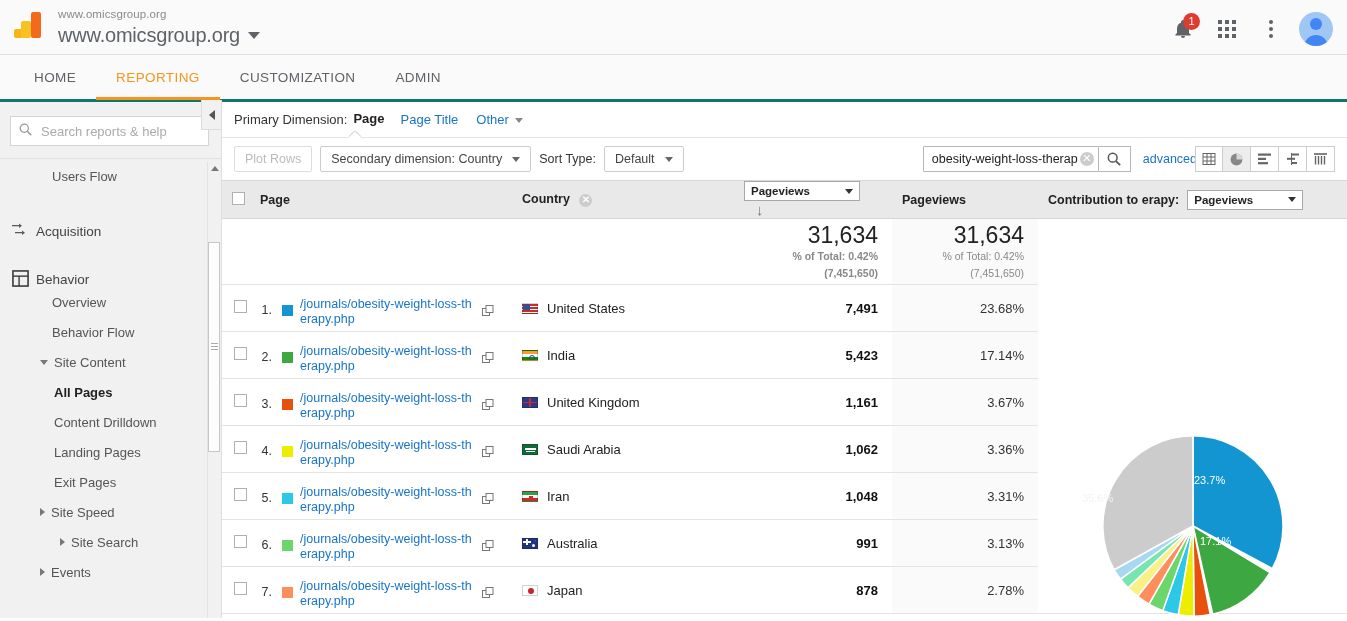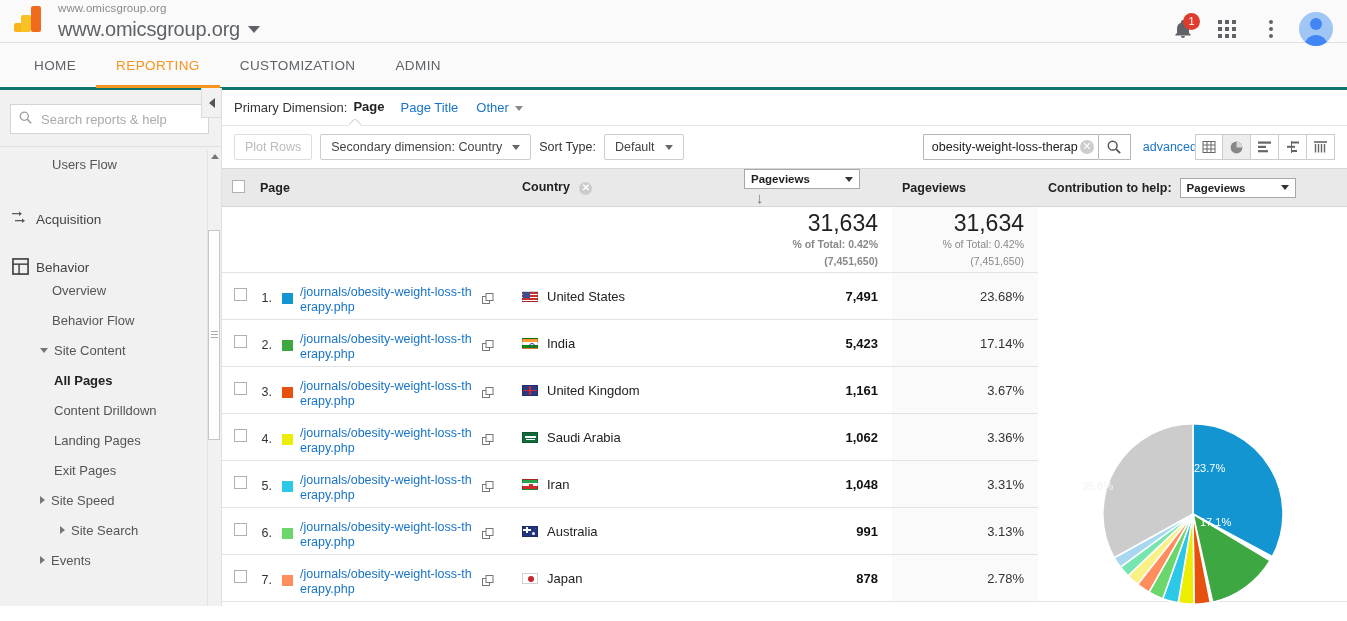--- a/index.html
+++ b/index.html
@@ -10,21 +10,21 @@
     background: #fff;
     font-family: "Liberation Sans", sans-serif;
     font-size: 13px;
     color: #333;
     -webkit-font-smoothing: antialiased;
   }
   .app { position: relative; width: 1347px; height: 621px; }
 
   
   .topbar {
-    height: 43px; width: 100%;
+    height: 55px; width: 100%;
     background: #fafafa;
     border-bottom: 1px solid #e0e0e0;
     display: flex; align-items: center;
     position: relative;
   }
   .ga-logo { margin-left: 12px; width: 34px; height: 34px; position: relative; flex: 0 0 auto; }
   .ga-logo .bar { position: absolute; bottom: 6px; border-radius: 2px; }
   .ga-logo .b1 { left: 2px;  width: 9px;  height: 9px;  background: #f9b418; }
   .ga-logo .b2 { left: 9px;  width: 10px; height: 17px; background: #f9c224; border-radius: 2px 2px 2px 2px; }
   .ga-logo .b3 { left: 19px; width: 10px; height: 26px; background: #f26b1d; }
@@ -528,21 +528,21 @@
                 <span>Pageviews</span>
                 <span class="caret2"></span>
               </span>
               <span class="sort-arrow">↓</span>
             </th>
             <th class="c-pv2">
               <span>Pageviews</span>
             </th>
             <th class="c-chart">
               <span class="contrib-wrap">
-                <span>Contribution to help:</span>
+                <span>Contribution to erapy:</span>
                 <span class="sel">
                   <span>Pageviews</span>
                   <span class="caret2"></span>
                 </span>
               </span>
             </th>
           </tr>
         </thead>
         <tbody>
 
@@ -573,21 +573,21 @@
                       <path d="M100,100 L84.6,192.5 A94,94 0 0,1 68.5,188.2 Z" fill="#2bc8e8"></path>
                       <path d="M100,100 L68.5,188.2 A94,94 0 0,1 54.2,181.3 Z" fill="#6bd66b"></path>
                       <path d="M100,100 L54.2,181.3 A94,94 0 0,1 42.4,173.2 Z" fill="#ff8e5e"></path>
                       <path d="M100,100 L42.4,173.2 A94,94 0 0,1 32.3,164.3 Z" fill="#faf186"></path>
                       <path d="M100,100 L32.3,164.3 A94,94 0 0,1 24.4,155.3 Z" fill="#77e5b0"></path>
                       <path d="M100,100 L24.4,155.3 A94,94 0 0,1 17.9,145.6 Z" fill="#a8d8f0"></path>
                       <path d="M100,100 L17.9,145.6 A94,94 0 0,1 100,6 Z" fill="#cccccc"></path>
                     </g>
                   </svg>
                   <span class="pielabel" style="left:146px; top:58px;">23.7%</span>
-                  <span class="pielabel" style="left:152px; top:112px;">17.1%</span>
+                  <span class="pielabel" style="left:152px; top:119px;">17.1%</span>
                   <span class="pielabel gray" style="left:34px; top:76px;">35.6%</span>
                 </div>
               </div>
             </td>
           </tr>
 
           <tr>
             <td class="c-chk"><span class="chk"></span></td>
             <td class="c-page">
               <div class="pagecell">

